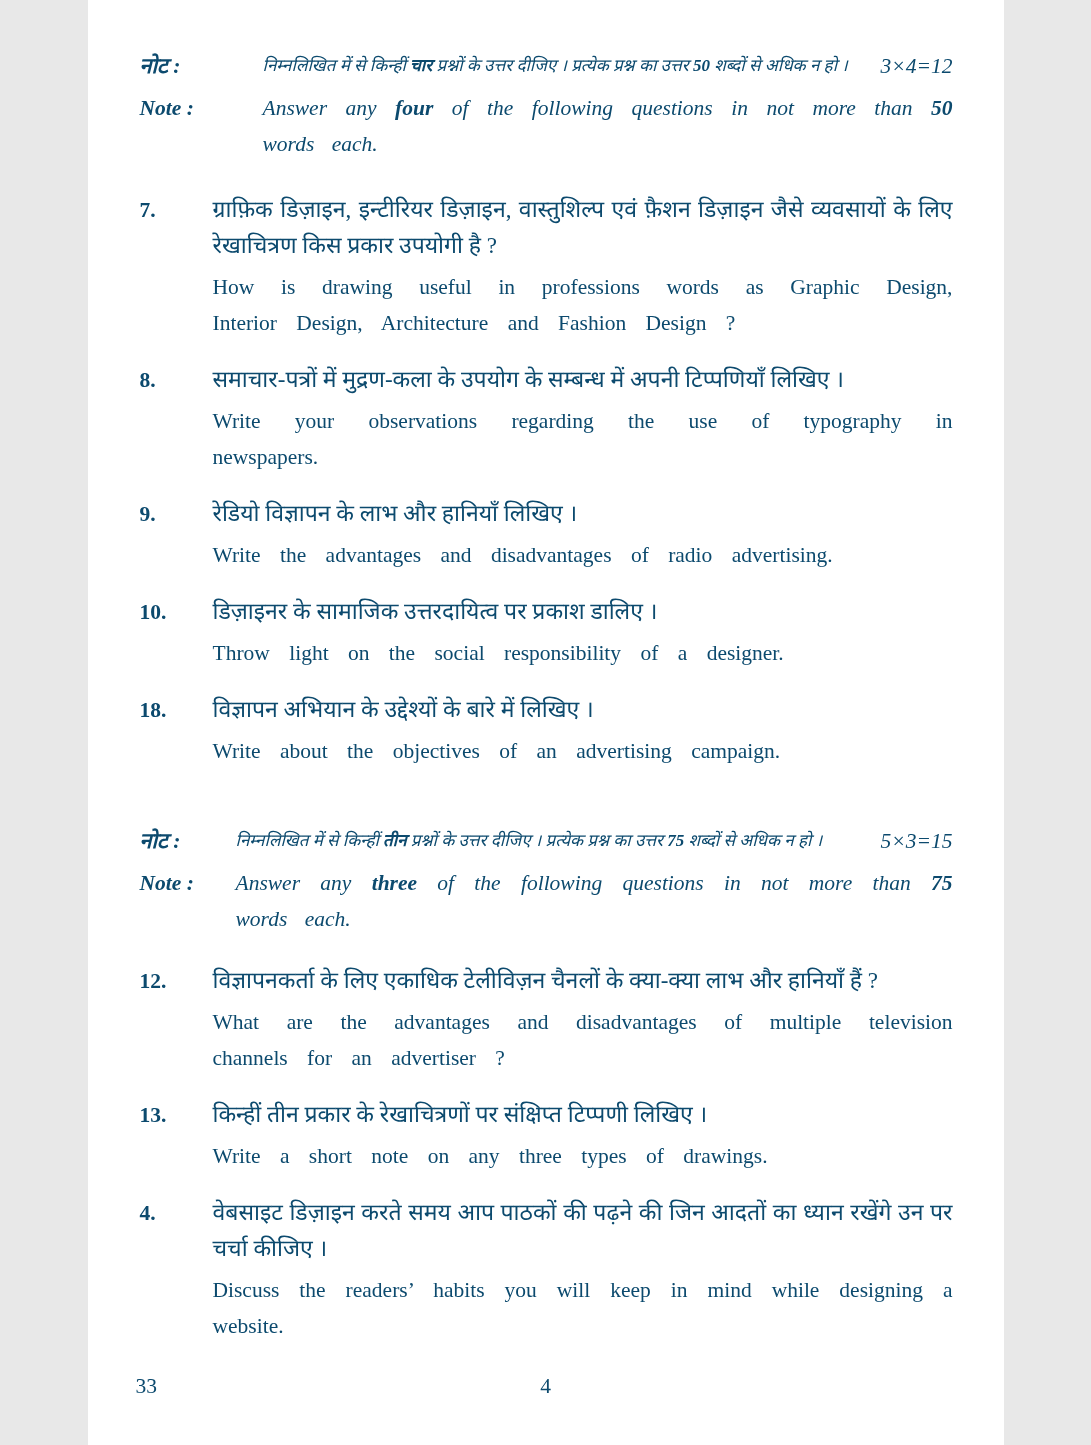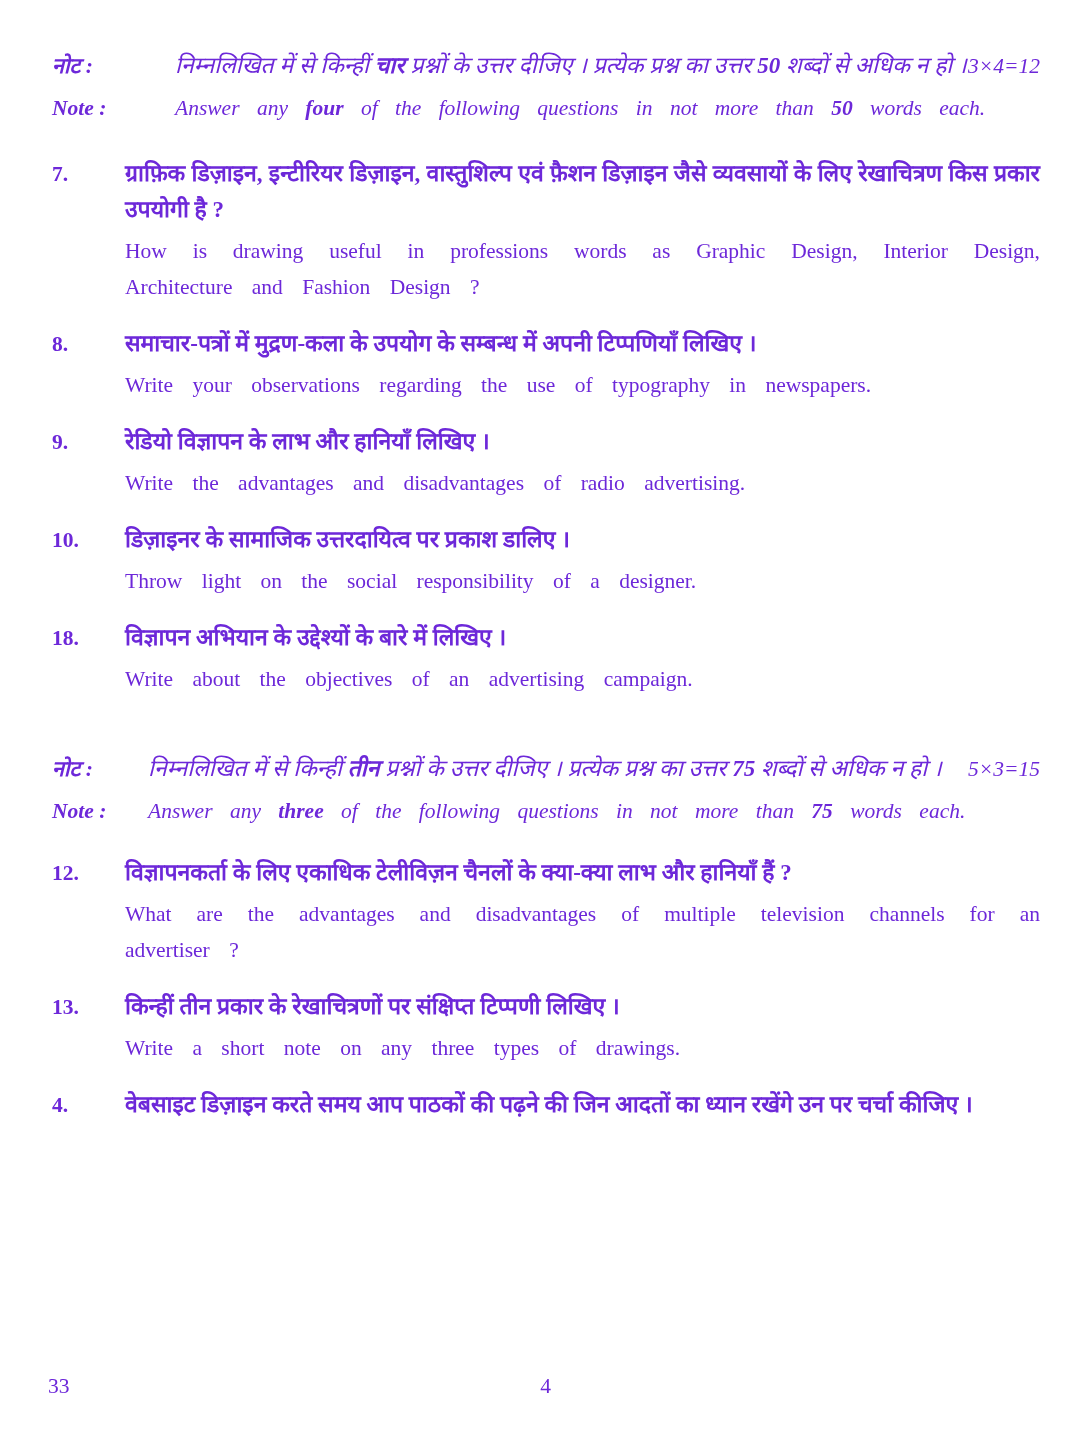--- a/index.html
+++ b/index.html
@@ -2,25 +2,25 @@
 <html lang="en"><head>
 <meta charset="utf-8">
 <style>
   html, body {
     margin: 0;
     padding: 0;
     background: #e8e8e8;
   }
   .page {
     position: relative;
-    width: 1091px;
+    width: 916px;
     height: 1445px;
     margin: 0 auto;
     background: #ffffff;
-    color: #6d28d9;
+    color: #0c4a6e;
     font-family: "Liberation Serif", "DejaVu Serif", serif;
     font-size: 21.5px;
     line-height: 36px;
     box-sizing: border-box;
     padding: 48px 51px 0 52px;
     overflow: hidden;
   }
   b { font-weight: bold; }
 
   
@@ -28,21 +28,21 @@
   .note-row { display: flex; align-items: flex-start; }
   .note-row.hi-row { position: relative; margin-bottom: 6px; }
   .note-label {
     flex: 0 0 auto;
     font-weight: bold;
     white-space: nowrap;
   }
   .note--1 .note-label { width: 123px; }
   .note--2 .note-label { width: 96px; }
   .note-text { flex: 0 1 auto; text-align: justify; }
-  .note-text.hi { font-size: 23px; }
+  .note-text.hi { font-size: 17px; }
   .note--1 .note-text.hi { width: 822px; }
   .note--2 .note-text.hi { width: 858px; }
   .note-text.en { word-spacing: 12px; }
   .note--1 .note-text.en { width: 865px; }
   .note--2 .note-text.en { width: 892px; }
   .note-marks {
     position: absolute;
     right: 0;
     bottom: 0;
     font-style: italic;
@@ -61,21 +61,20 @@
   .q-num {
     flex: 0 0 73px;
     font-weight: bold;
     white-space: nowrap;
   }
   .q-body { flex: 1 1 auto; min-width: 0; }
   .q-hi {
     margin: 0 0 5px 0;
     font-size: 23px;
     text-align: justify;
-    font-weight: bold;
   }
   .q-en {
     margin: 0;
     text-align: justify;
     word-spacing: 14px;
   }
   .question--last-of-section1 { margin-bottom: 54px; }
 
   
   .footer {
@@ -180,20 +179,21 @@
     <div class="q-body">
       <p class="q-hi" lang="hi">किन्हीं तीन प्रकार के रेखाचित्रणों पर संक्षिप्त टिप्पणी लिखिए ।</p>
       <p class="q-en" lang="en">Write a short note on any three types of drawings.</p>
     </div>
   </div>
 
   <div class="question">
     <span class="q-num">4.</span>
     <div class="q-body">
       <p class="q-hi" lang="hi">वेबसाइट डिज़ाइन करते समय आप पाठकों की पढ़ने की जिन आदतों का ध्यान रखेंगे उन पर चर्चा कीजिए ।</p>
+      <p class="q-en" lang="en">Discuss the readers’ habits you will keep in mind while designing a website.</p>
     </div>
   </div>
 
   <div class="footer">
     <span class="paper-code">33</span>
     <span class="page-number">4</span>
   </div>
 
 </div>
 

